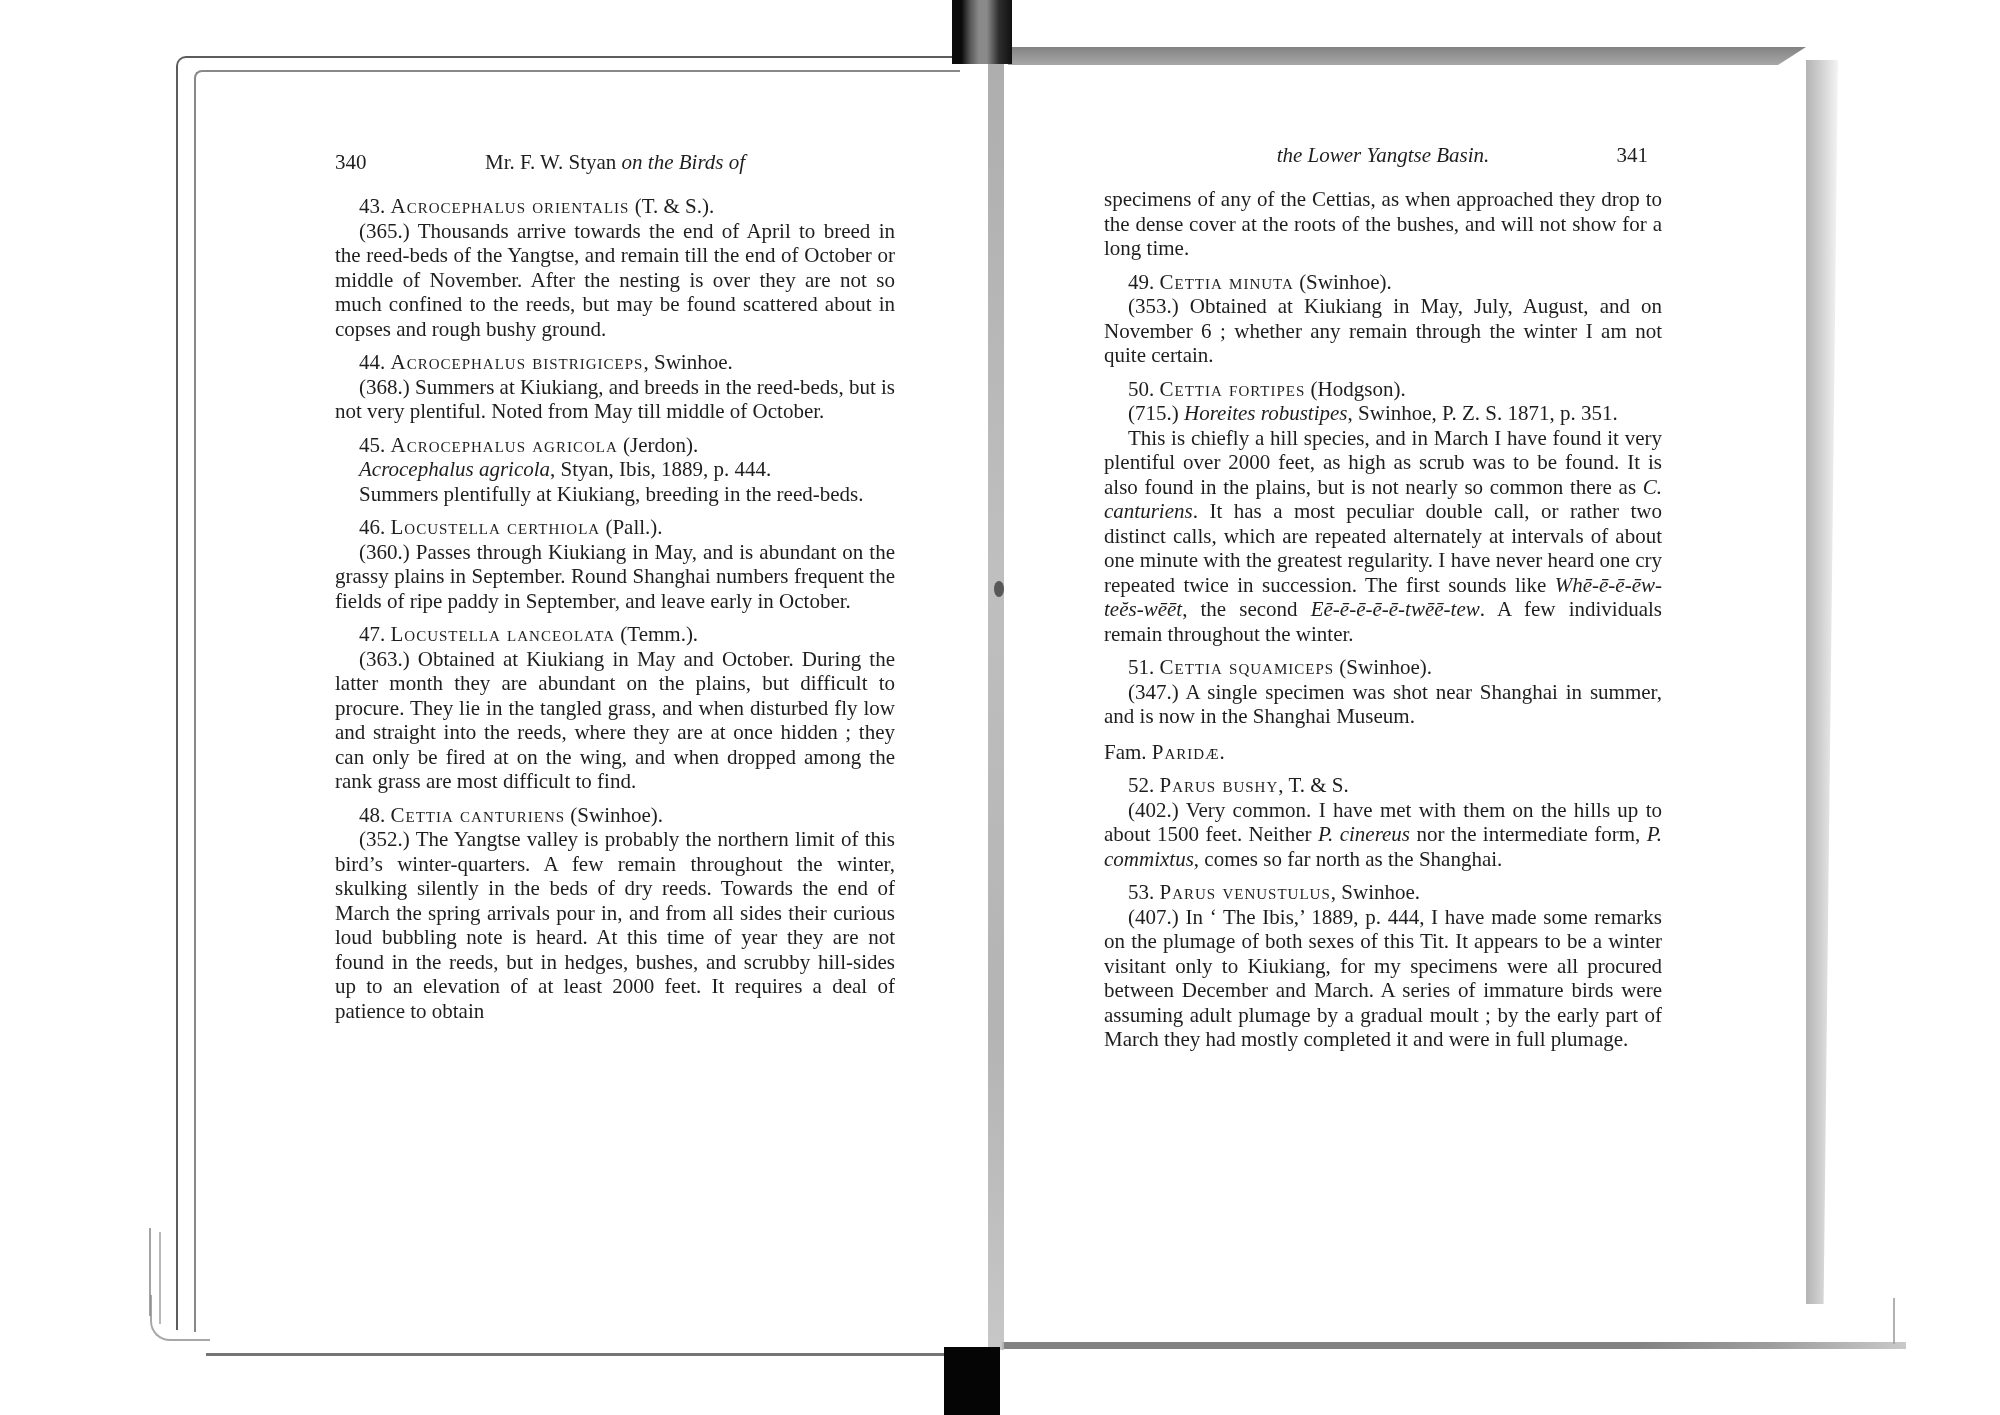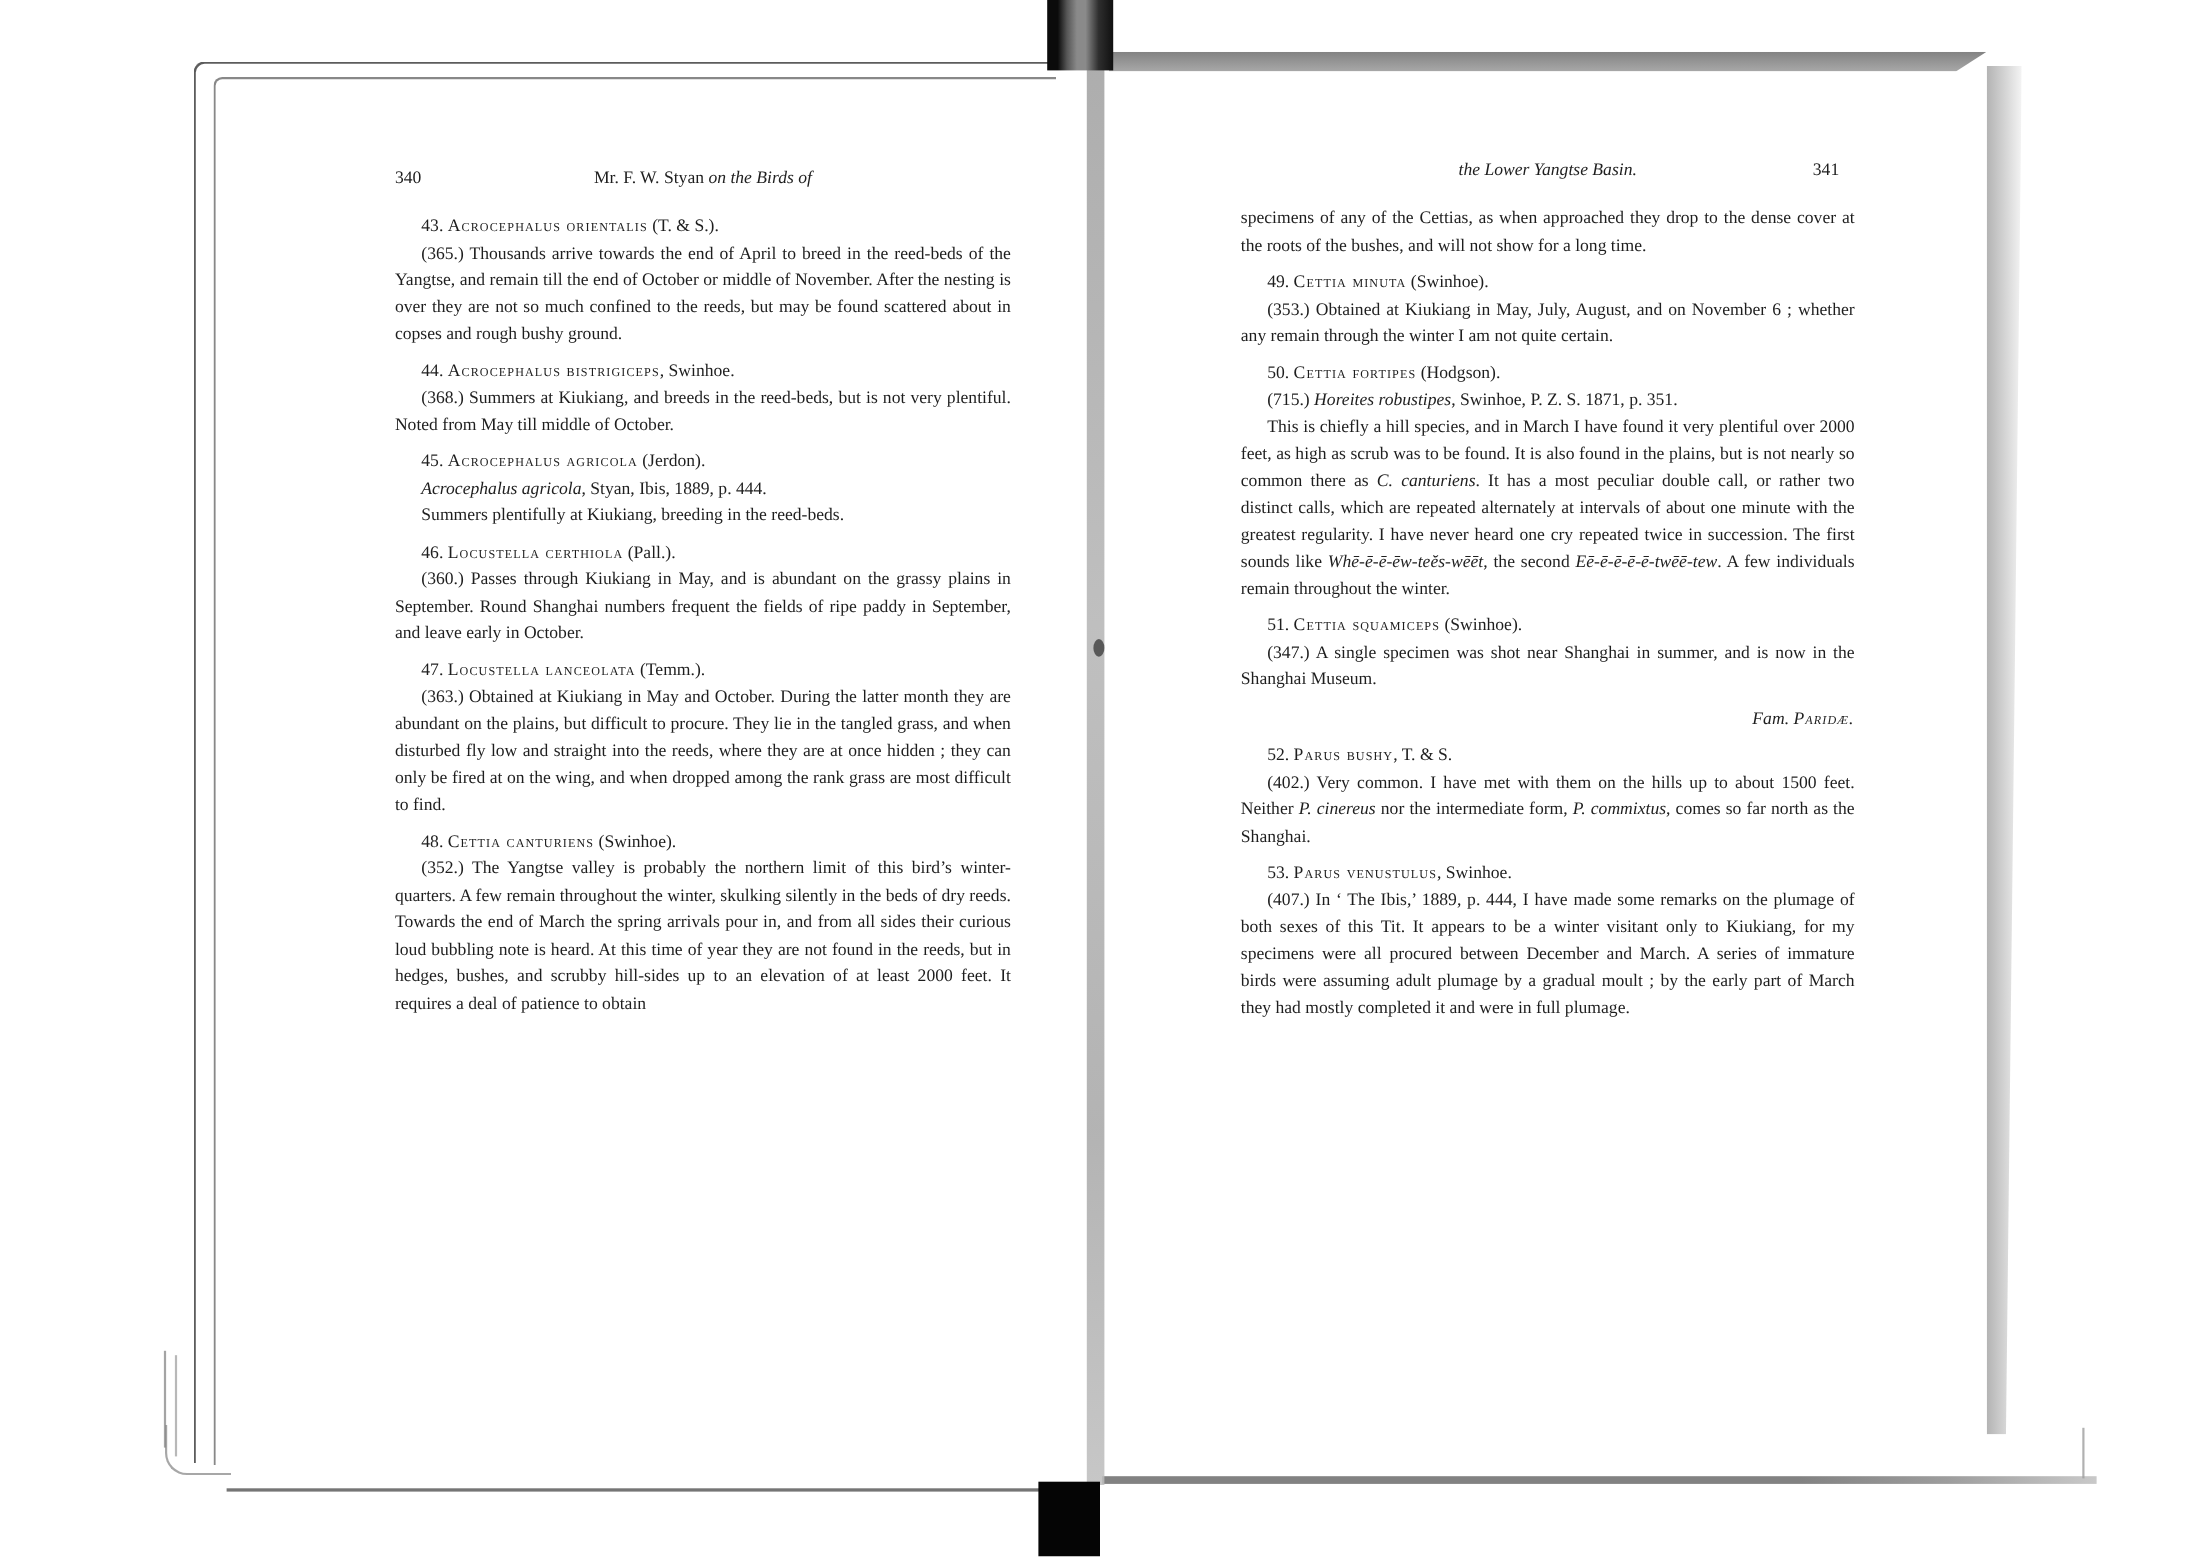--- a/index.html
+++ b/index.html
@@ -64,32 +64,32 @@
     clip-path:polygon(0 0,100% 0,55% 100%,0 100%);
   }
   .right-bottom-edge{
     left:1002px;top:1342px;width:904px;height:7px;
     background:linear-gradient(to right,#828282 0 70%,#9d9d9d 85%,#c9c9c9);
   }
   .right-bottom-corner{
     left:1893px;top:1298px;width:2px;height:46px;background:#9d9d9d;opacity:.8;
   }
   
-  .page-text{position:absolute;font-size:16px;line-height:24.5px;margin-left:24px;}
+  .page-text{position:absolute;font-size:21px;line-height:24.5px;}
   #left-text{left:335px;top:150px;width:560px;}
   #right-text{left:1104px;top:143px;width:558px;}
   .running-header{position:relative;height:27px;margin-bottom:17px;}
   .running-header .title{text-align:center;}
   .pagenum-left{position:absolute;left:0;top:0;}
   .pagenum-right{position:absolute;right:14px;top:0;}
   .para{margin:0;text-indent:24px;text-align:justify;font-family:Liberation Serif, serif;}
   .para.noindent{text-indent:0;}
   .para.heading{text-align:left;}
   .entry{margin-top:9px;}
-  .family-heading{margin:11px 0 2px;text-align:right;text-indent:0;font-style:italic;}
+  .family-heading{margin:11px 0 2px;text-align:left;text-indent:0;}
   .it{font-style:italic;text-align:right;}
   .sc{font-variant:small-caps;letter-spacing:1px;}
 </style>
 </head>
 <body>
 
 <div class="chrome left-edge-outer"></div>
 <div class="chrome left-edge-inner"></div>
 <div class="chrome left-stack-1"></div>
 <div class="chrome left-stack-2"></div>

